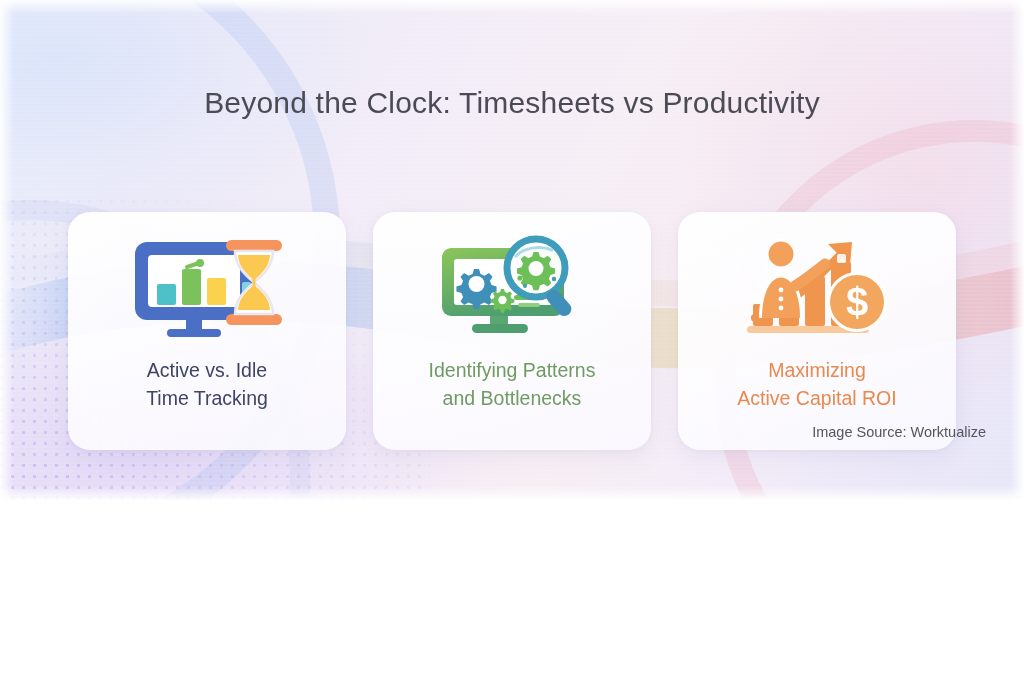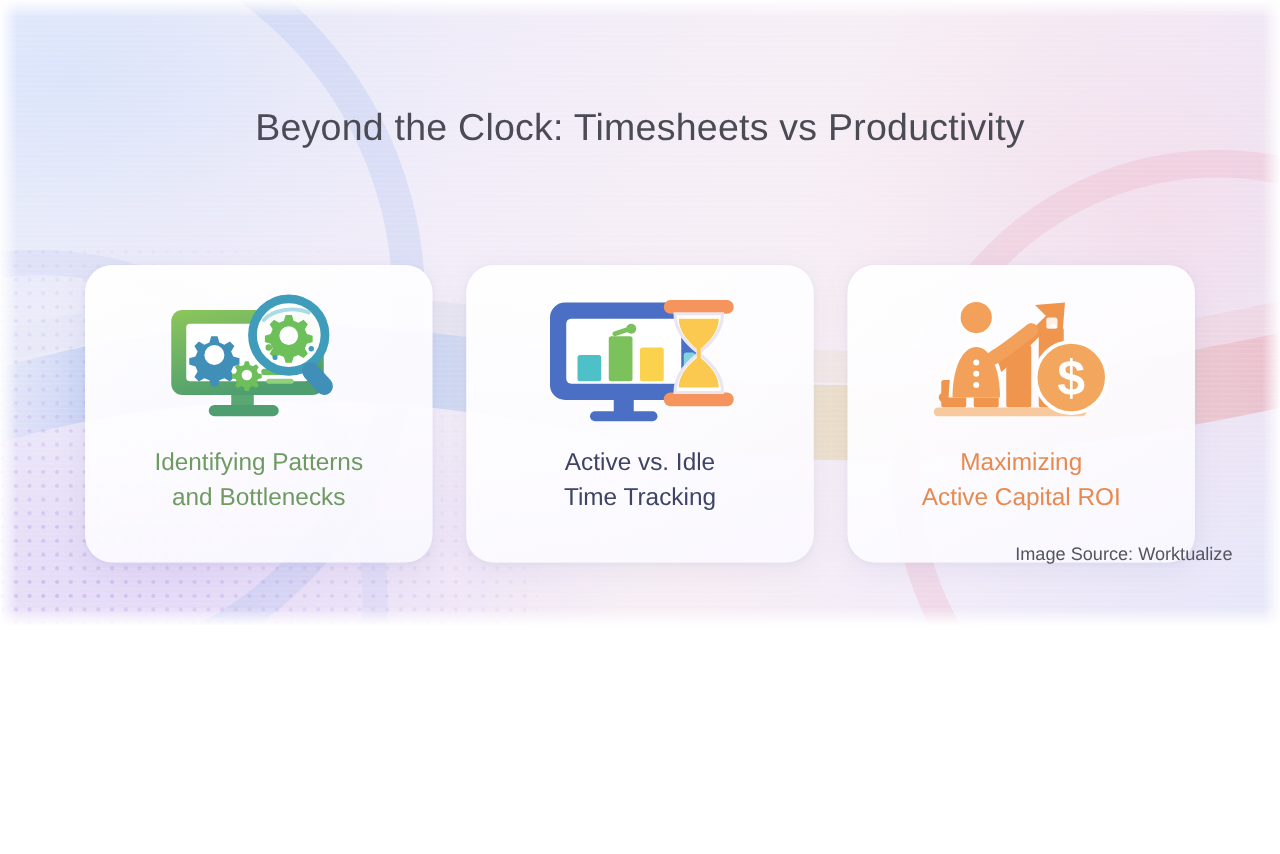--- a/index.html
+++ b/index.html
@@ -197,21 +197,21 @@
     font-size: 19.5px;
     font-weight: 400;
     line-height: 1.45;
     white-space: pre-line;
   }
 
   
   .footer {
     position: absolute;
     right: 38px;
-    bottom: 48px;
+    bottom: 60px;
     font-size: 14.5px;
     color: #55555f;
     z-index: 6;
   }
 </style>
 </head>
 <body>
 
 <div class="canvas">
 
@@ -249,68 +249,20 @@
   <div class="dots"></div>
   <div class="texture"></div>
 
   <div class="title">Beyond the Clock: Timesheets vs Productivity</div>
 
   <div class="cards">
 
     <div class="card">
       <div class="card-icon">
         <svg width="168" height="104" viewBox="0 0 168 104">
-          <defs>
-            <linearGradient id="monGrad" x1="0" y1="0" x2="0.4" y2="1">
-              <stop offset="0%" stop-color="#8cc65a"></stop>
-              <stop offset="100%" stop-color="#4f9e70"></stop>
-            </linearGradient>
-          </defs>
-
-          <rect x="14" y="14" width="122" height="68" rx="9" fill="url(#monGrad)"></rect>
-          <rect x="26" y="25" width="98" height="46" rx="3" fill="#ffffff"></rect>
-          <rect x="62" y="82" width="18" height="11" fill="#5aa772"></rect>
-          <rect x="44" y="90" width="56" height="9" rx="4.5" fill="#4f9e70"></rect>
-
-          <g fill="#3f8fb8">
-            <path d="M46,35 l5,0 l1.5,5 l4,1.7 l4.4,-2.6 l3.6,3.6 l-2.6,4.4 l1.7,4 l5,1.5 l0,5 l-5,1.5 l-1.7,4 l2.6,4.4 l-3.6,3.6 l-4.4,-2.6 l-4,1.7 l-1.5,5 l-5,0 l-1.5,-5 l-4,-1.7 l-4.4,2.6 l-3.6,-3.6 l2.6,-4.4 l-1.7,-4 l-5,-1.5 l0,-5 l5,-1.5 l1.7,-4 l-2.6,-4.4 l3.6,-3.6 l4.4,2.6 l4,-1.7 Z"></path>
-          </g>
-          <circle cx="48.5" cy="50" r="8" fill="#ffffff"></circle>
-
-          <g fill="#6cbf59">
-            <path d="M73,55 l3,0 l0.9,3 l2.4,1 l2.6,-1.6 l2.1,2.1 l-1.6,2.6 l1,2.4 l3,0.9 l0,3 l-3,0.9 l-1,2.4 l1.6,2.6 l-2.1,2.1 l-2.6,-1.6 l-2.4,1 l-0.9,3 l-3,0 l-0.9,-3 l-2.4,-1 l-2.6,1.6 l-2.1,-2.1 l1.6,-2.6 l-1,-2.4 l-3,-0.9 l0,-3 l3,-0.9 l1,-2.4 l-1.6,-2.6 l2.1,-2.1 l2.6,1.6 l2.4,-1 Z"></path>
-          </g>
-          <circle cx="74.5" cy="66" r="4.2" fill="#ffffff"></circle>
-
-          <rect x="86" y="61" width="30" height="5" rx="2.5" fill="#6cbf59"></rect>
-          <rect x="90" y="69" width="22" height="4" rx="2" fill="#8fd07c"></rect>
-
-          <circle cx="108" cy="34" r="29" fill="#ffffff" opacity="0.96"></circle>
-          <circle cx="108" cy="34" r="29" fill="none" stroke="#3f9cba" stroke-width="7"></circle>
-
-          <g fill="#6cbf59">
-            <path d="M105.5,18 l5,0 l1.4,4.6 l3.8,1.6 l4.1,-2.4 l3.5,3.5 l-2.4,4.1 l1.6,3.8 l4.6,1.4 l0,5 l-4.6,1.4 l-1.6,3.8 l2.4,4.1 l-3.5,3.5 l-4.1,-2.4 l-3.8,1.6 l-1.4,4.6 l-5,0 l-1.4,-4.6 l-3.8,-1.6 l-4.1,2.4 l-3.5,-3.5 l2.4,-4.1 l-1.6,-3.8 l-4.6,-1.4 l0,-5 l4.6,-1.4 l1.6,-3.8 l-2.4,-4.1 l3.5,-3.5 l4.1,2.4 l3.8,-1.6 Z"></path>
-          </g>
-          <circle cx="108" cy="34.5" r="7.5" fill="#ffffff"></circle>
-
-          <path d="M 88,22 C 95,14 112,11 124,16" stroke="#a9dbe8" stroke-width="3" fill="none" stroke-linecap="round"></path>
-          <circle cx="92" cy="44" r="2.6" fill="#6cbf59"></circle>
-          <circle cx="126" cy="45" r="2.2" fill="#3f9cba"></circle>
-          <circle cx="97" cy="52" r="2" fill="#3f9cba"></circle>
-
-          <rect x="124" y="54" width="14" height="30" rx="7" fill="#3f8fb8" transform="rotate(-42 131 69)"></rect>
-        </svg>
-      </div>
-      <div class="card-label" style="color:#6f9b63">Identifying Patterns
-and Bottlenecks</div>
-    </div>
-
-    <div class="card">
-      <div class="card-icon">
-        <svg width="168" height="104" viewBox="0 0 168 104">
 
           <rect x="12" y="8" width="118" height="78" rx="12" fill="#4a6fc4"></rect>
           <rect x="25" y="21" width="92" height="52" rx="4" fill="#ffffff"></rect>
 
           <rect x="34" y="50" width="19" height="21" rx="2" fill="#4dc0c8"></rect>
           <rect x="59" y="35" width="19" height="36" rx="2" fill="#7cc25c"></rect>
           <rect x="84" y="44" width="19" height="27" rx="2" fill="#fbd24e"></rect>
 
           <path d="M 64,33 L 76,29" stroke="#7cc25c" stroke-width="4" stroke-linecap="round" fill="none"></path>
           <circle cx="77" cy="29" r="4" fill="#7cc25c"></circle>
@@ -328,20 +280,68 @@
           <rect x="129.5" y="44" width="3" height="16" fill="#fbc950"></rect>
         </svg>
       </div>
       <div class="card-label" style="color:#3d4466">Active vs. Idle
 Time Tracking</div>
     </div>
 
     <div class="card">
       <div class="card-icon">
         <svg width="168" height="104" viewBox="0 0 168 104">
+          <defs>
+            <linearGradient id="monGrad" x1="0" y1="0" x2="0.4" y2="1">
+              <stop offset="0%" stop-color="#8cc65a"></stop>
+              <stop offset="100%" stop-color="#4f9e70"></stop>
+            </linearGradient>
+          </defs>
+
+          <rect x="14" y="14" width="122" height="68" rx="9" fill="url(#monGrad)"></rect>
+          <rect x="26" y="25" width="98" height="46" rx="3" fill="#ffffff"></rect>
+          <rect x="62" y="82" width="18" height="11" fill="#5aa772"></rect>
+          <rect x="44" y="90" width="56" height="9" rx="4.5" fill="#4f9e70"></rect>
+
+          <g fill="#3f8fb8">
+            <path d="M46,35 l5,0 l1.5,5 l4,1.7 l4.4,-2.6 l3.6,3.6 l-2.6,4.4 l1.7,4 l5,1.5 l0,5 l-5,1.5 l-1.7,4 l2.6,4.4 l-3.6,3.6 l-4.4,-2.6 l-4,1.7 l-1.5,5 l-5,0 l-1.5,-5 l-4,-1.7 l-4.4,2.6 l-3.6,-3.6 l2.6,-4.4 l-1.7,-4 l-5,-1.5 l0,-5 l5,-1.5 l1.7,-4 l-2.6,-4.4 l3.6,-3.6 l4.4,2.6 l4,-1.7 Z"></path>
+          </g>
+          <circle cx="48.5" cy="50" r="8" fill="#ffffff"></circle>
+
+          <g fill="#6cbf59">
+            <path d="M73,55 l3,0 l0.9,3 l2.4,1 l2.6,-1.6 l2.1,2.1 l-1.6,2.6 l1,2.4 l3,0.9 l0,3 l-3,0.9 l-1,2.4 l1.6,2.6 l-2.1,2.1 l-2.6,-1.6 l-2.4,1 l-0.9,3 l-3,0 l-0.9,-3 l-2.4,-1 l-2.6,1.6 l-2.1,-2.1 l1.6,-2.6 l-1,-2.4 l-3,-0.9 l0,-3 l3,-0.9 l1,-2.4 l-1.6,-2.6 l2.1,-2.1 l2.6,1.6 l2.4,-1 Z"></path>
+          </g>
+          <circle cx="74.5" cy="66" r="4.2" fill="#ffffff"></circle>
+
+          <rect x="86" y="61" width="30" height="5" rx="2.5" fill="#6cbf59"></rect>
+          <rect x="90" y="69" width="22" height="4" rx="2" fill="#8fd07c"></rect>
+
+          <circle cx="108" cy="34" r="29" fill="#ffffff" opacity="0.96"></circle>
+          <circle cx="108" cy="34" r="29" fill="none" stroke="#3f9cba" stroke-width="7"></circle>
+
+          <g fill="#6cbf59">
+            <path d="M105.5,18 l5,0 l1.4,4.6 l3.8,1.6 l4.1,-2.4 l3.5,3.5 l-2.4,4.1 l1.6,3.8 l4.6,1.4 l0,5 l-4.6,1.4 l-1.6,3.8 l2.4,4.1 l-3.5,3.5 l-4.1,-2.4 l-3.8,1.6 l-1.4,4.6 l-5,0 l-1.4,-4.6 l-3.8,-1.6 l-4.1,2.4 l-3.5,-3.5 l2.4,-4.1 l-1.6,-3.8 l-4.6,-1.4 l0,-5 l4.6,-1.4 l1.6,-3.8 l-2.4,-4.1 l3.5,-3.5 l4.1,2.4 l3.8,-1.6 Z"></path>
+          </g>
+          <circle cx="108" cy="34.5" r="7.5" fill="#ffffff"></circle>
+
+          <path d="M 88,22 C 95,14 112,11 124,16" stroke="#a9dbe8" stroke-width="3" fill="none" stroke-linecap="round"></path>
+          <circle cx="92" cy="44" r="2.6" fill="#6cbf59"></circle>
+          <circle cx="126" cy="45" r="2.2" fill="#3f9cba"></circle>
+          <circle cx="97" cy="52" r="2" fill="#3f9cba"></circle>
+
+          <rect x="124" y="54" width="14" height="30" rx="7" fill="#3f8fb8" transform="rotate(-42 131 69)"></rect>
+        </svg>
+      </div>
+      <div class="card-label" style="color:#6f9b63">Identifying Patterns
+and Bottlenecks</div>
+    </div>
+
+    <div class="card">
+      <div class="card-icon">
+        <svg width="168" height="104" viewBox="0 0 168 104">
 
           <rect x="20" y="70" width="20" height="22" rx="2" fill="#f0954e"></rect>
           <rect x="46" y="56" width="20" height="36" rx="2" fill="#f0954e"></rect>
           <rect x="72" y="42" width="20" height="50" rx="2" fill="#f0954e"></rect>
           <rect x="98" y="28" width="20" height="64" rx="2" fill="#f0954e"></rect>
 
           <rect x="14" y="92" width="122" height="7" rx="3.5" fill="#f7c99c"></rect>
 
           <path d="M 22,84 C 48,78 70,58 92,36 L 112,16" stroke="#f0954e" stroke-width="8" fill="none" stroke-linecap="round"></path>
           <path d="M 95,10 L 119,8 L 117,32 Z" fill="#f0954e"></path>

